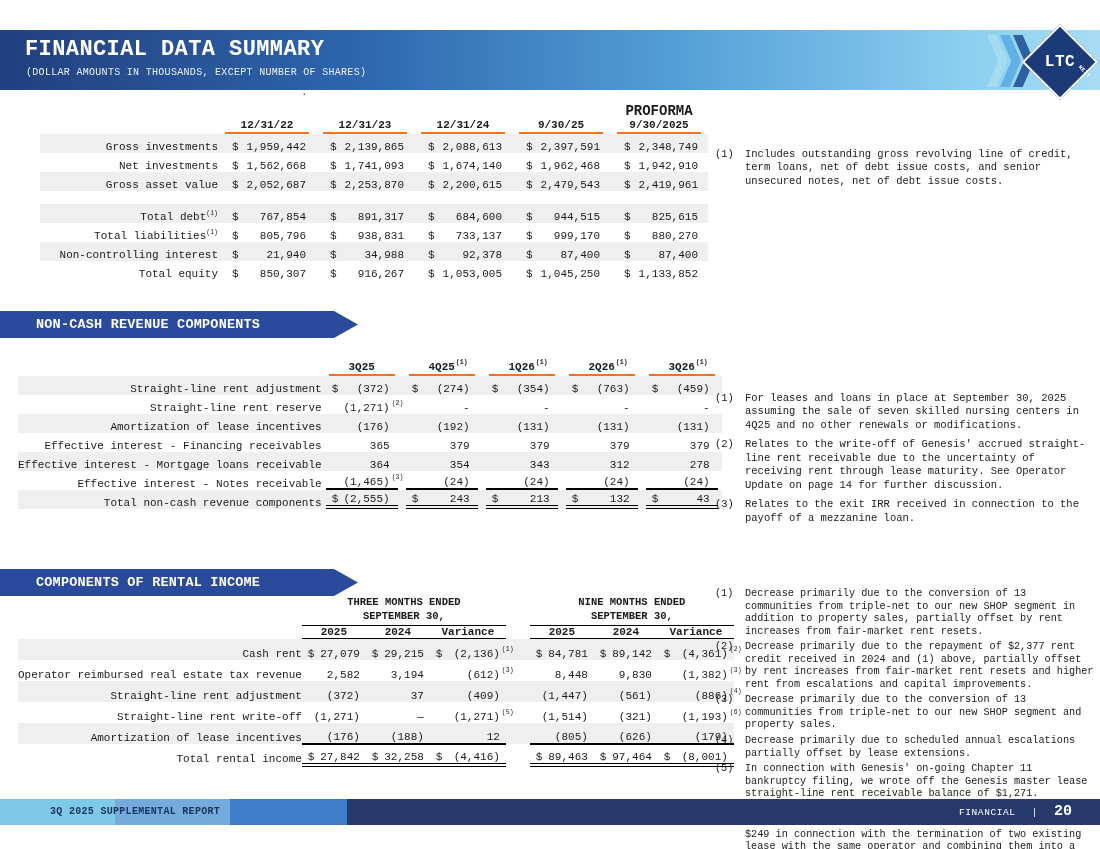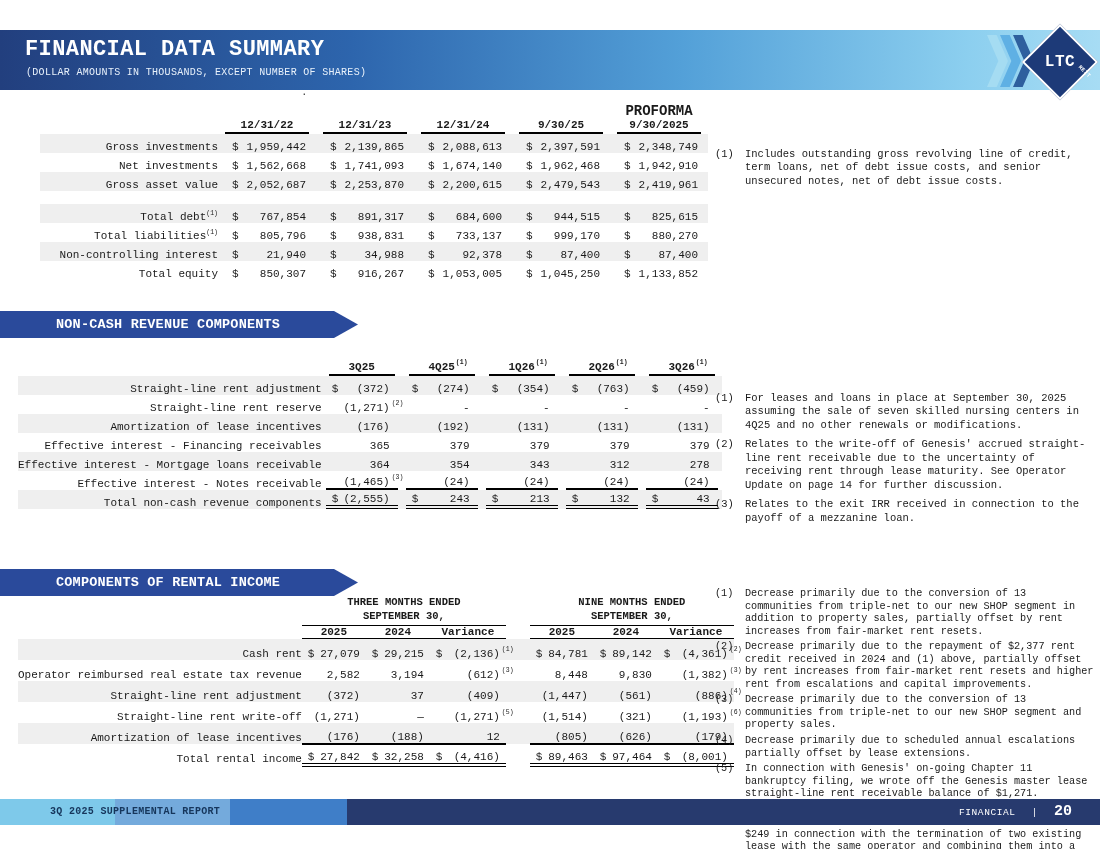--- a/index.html
+++ b/index.html
@@ -23,34 +23,34 @@
            transform:rotate(45deg);border:2px solid #fff;}
   .ltc{display:block;width:50px;height:50px;line-height:50px;text-align:center;
        transform:rotate(-45deg);color:#fff;font-weight:bold;font-size:16px;letter-spacing:.5px;}
   .reit{position:absolute;left:92px;top:38px;transform:rotate(45deg);font-size:5.5px;
         color:#fff;font-weight:bold;letter-spacing:.5px;}
 
   .stray{position:absolute;left:301px;top:86px;font-size:11px;color:#444;}
 
   
   .banner{position:absolute;left:0;width:358px;height:27px;background:#2a4a9b;color:#fff;
-          display:flex;align-items:center;padding-left:56px;box-sizing:border-box;
+          display:flex;align-items:center;padding-left:36px;box-sizing:border-box;
           font-weight:bold;font-size:13.5px;letter-spacing:.2px;
           clip-path:polygon(0 0,calc(100% - 24px) 0,100% 50%,calc(100% - 24px) 100%,0 100%);}
   .banner1{top:311px;}
   .banner2{top:569px;}
 
   
   table.fin{border-collapse:collapse;font-size:11px;color:#1a1a1a;table-layout:fixed;}
   table.fin td,table.fin th{padding:0;vertical-align:bottom;}
   .lbl{text-align:right;padding-left:3px;white-space:nowrap;}
   .lbl sup{font-size:6.5px;}
   tr[data-variant~="shade"] td{background:#efefef;}
   .hwrap{padding:0 7px;}
-  .hd{border-bottom:2px solid #000000;font-weight:bold;text-align:center;padding-bottom:1px;white-space:nowrap;}
+  .hd{border-bottom:2px solid #f97316;font-weight:bold;text-align:center;padding-bottom:1px;white-space:nowrap;}
   .pfc{font-weight:bold;text-align:center;font-size:14px;white-space:nowrap;}
   .cell{display:flex;justify-content:space-between;align-items:baseline;position:relative;}
   .cell sup{font-size:6.5px;display:inline-block;width:0;white-space:nowrap;position:relative;top:-1px;left:2px;}
   .hd sup{font-size:6.5px;display:inline-block;width:0;white-space:nowrap;position:relative;top:-1px;left:1px;}
 
   
   .t1{position:absolute;left:40px;top:103px;}
   .t1 tbody tr{height:19px;}
   .t1 col.c-lab{width:178px;} .t1 col.c-num{width:98px;}
   .t1 .cell{padding:0 10px 0 14px;}

